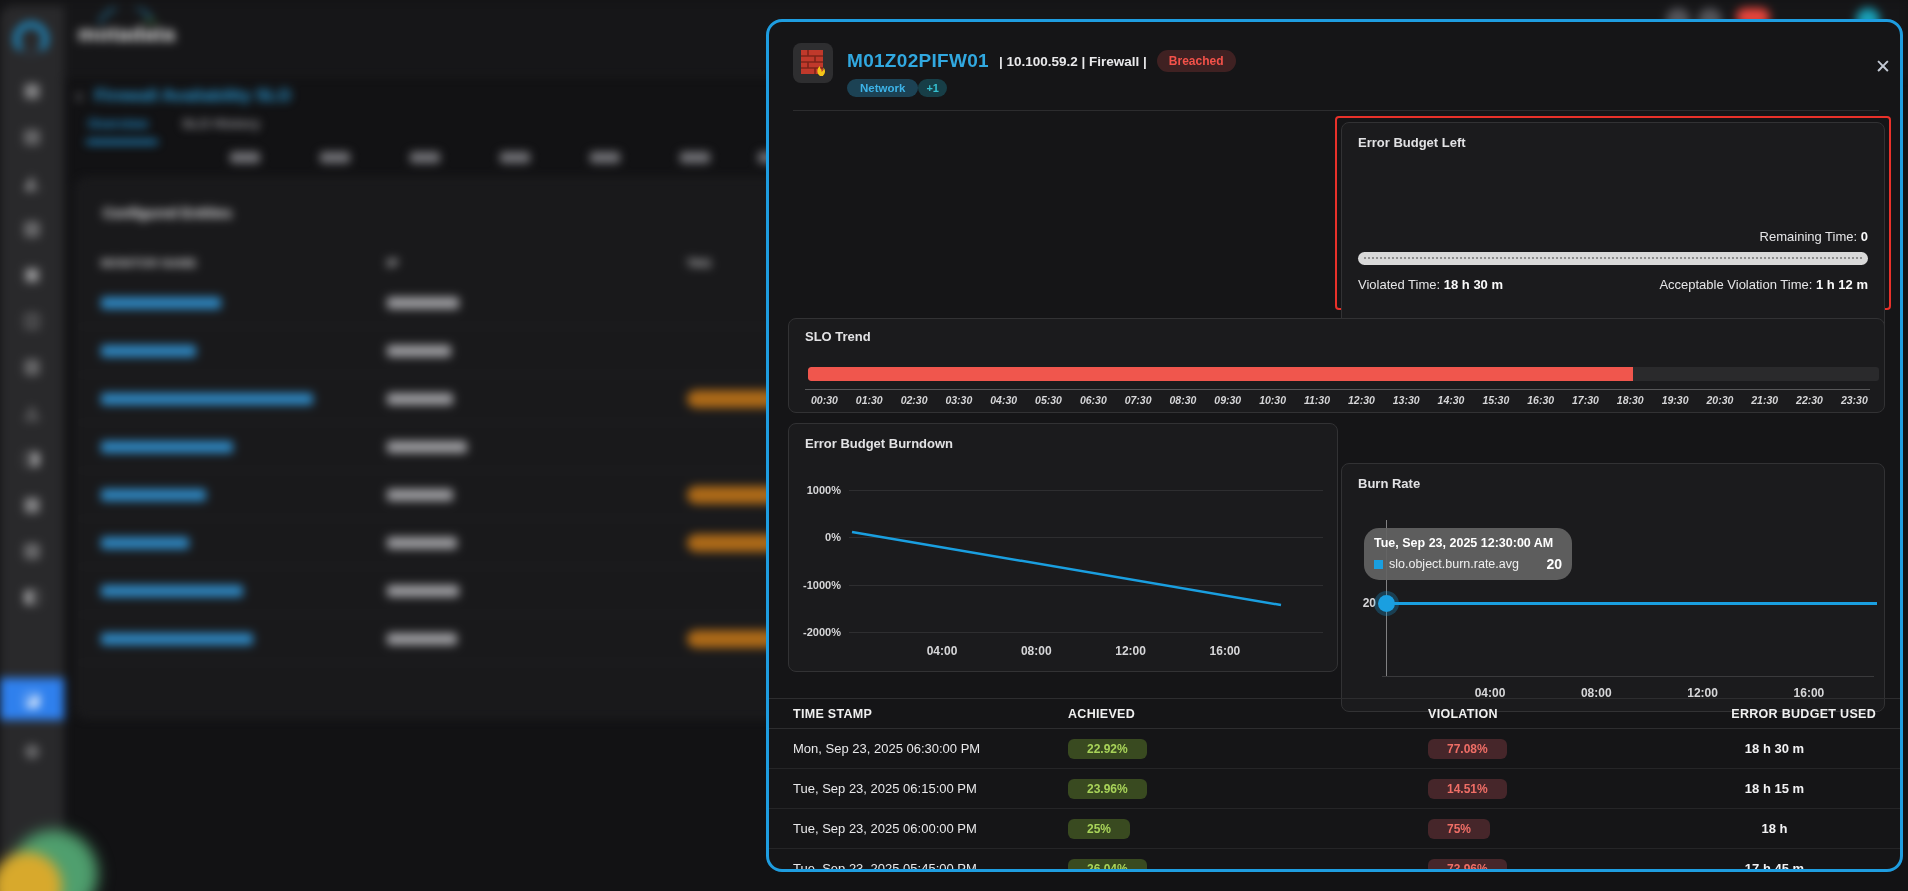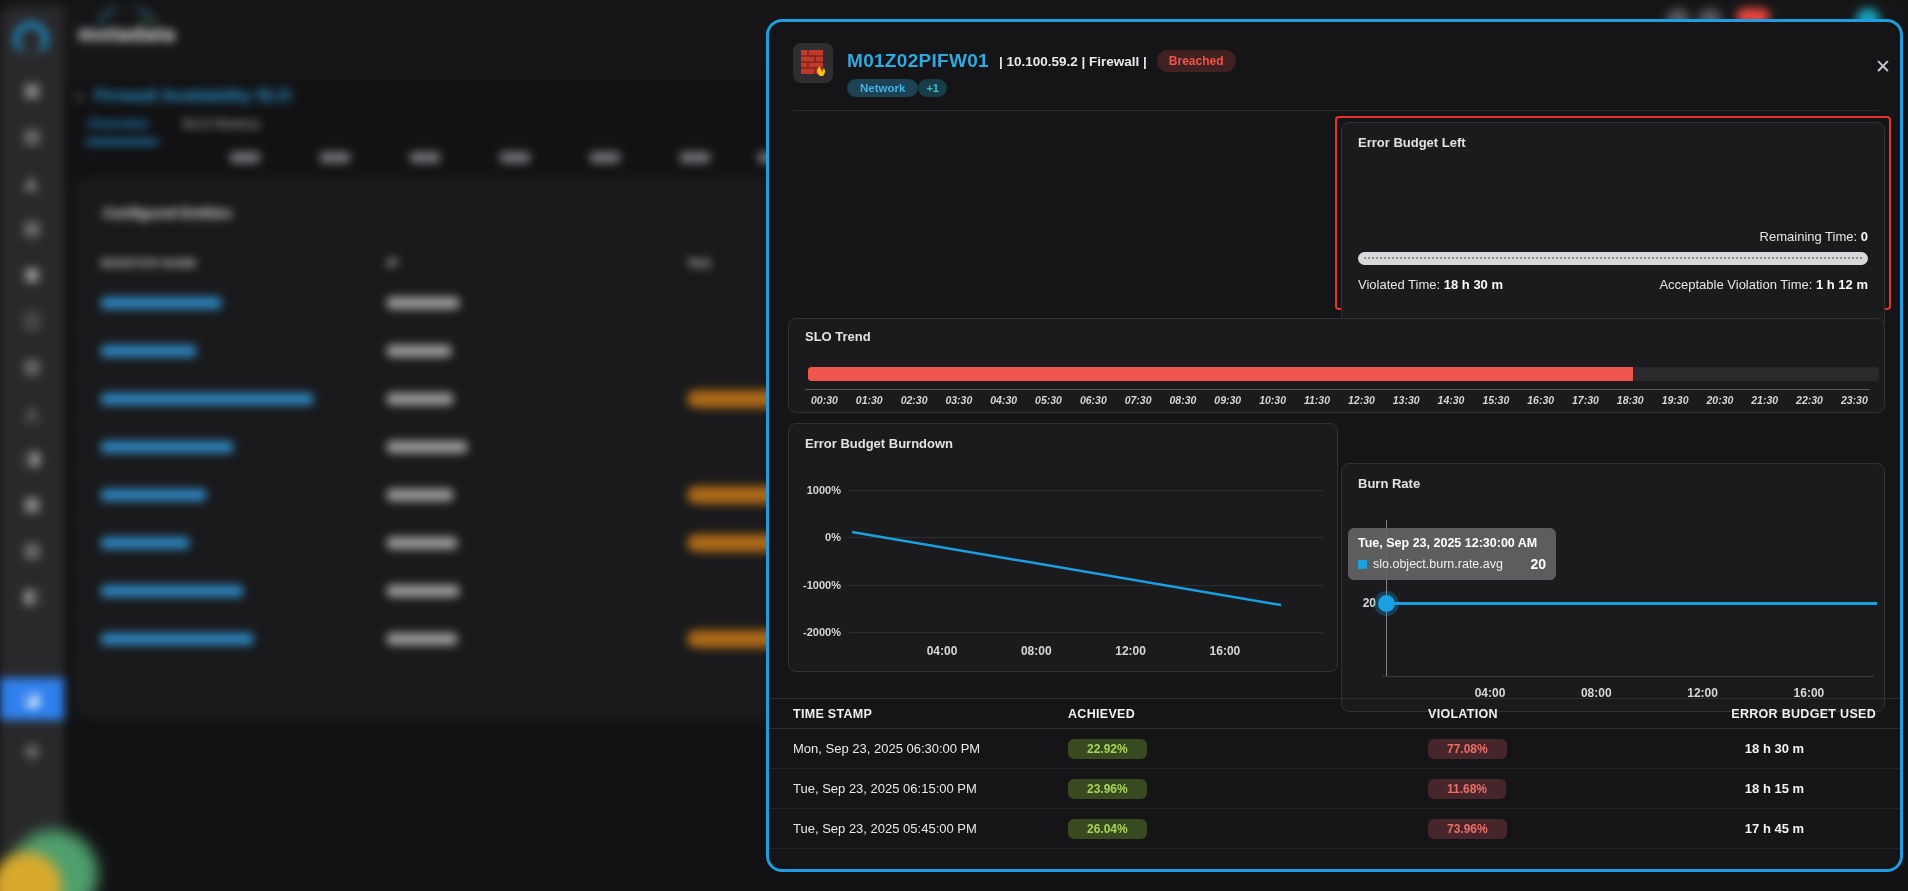--- a/index.html
+++ b/index.html
@@ -84,21 +84,21 @@
   
   .grid-line { position:absolute; left:60px; right:14px; height:1px; background:#2e2e30; }
   .y-tick { position:absolute; left:0; width:52px; text-align:right; font-size:11px; font-weight:700; color:#d6d6d8; transform:translateY(-6px); }
   .x-tick { position:absolute; font-size:12px; font-weight:700; color:#d6d6d8; transform:translateX(-50%); }
   .burn-line { position:absolute; left:44px; top:138px; right:7px; height:3px; background:#1a9fe0; }
   .burn-dot { position:absolute; left:36px; top:131px; width:17px; height:17px; border-radius:50%; background:#1a9fe0;
     box-shadow:0 0 0 4px rgba(26,159,224,.28); }
   .burn-crosshair { position:absolute; left:44px; top:56px; width:1px; height:156px; background:rgba(255,255,255,.45); }
   .burn-ylabel { position:absolute; left:8px; top:132px; width:26px; text-align:right; font-size:12px; font-weight:700; color:#d6d6d8; }
   .burn-axis { position:absolute; left:40px; right:10px; top:212px; height:1px; background:#3a3a3c; }
-  .burn-tip { position:absolute; left:6px; top:64px; width:208px; background:rgba(99,99,99,.92); border-radius:6px; padding:8px 10px; }
+  .burn-tip { position:absolute; left:22px; top:64px; width:208px; background:rgba(99,99,99,.92); border-radius:15px; padding:8px 10px; }
   .burn-tip .l1 { font-size:12.5px; font-weight:700; color:#fff; margin-bottom:6px; }
   .burn-tip .l2 { display:flex; align-items:center; gap:6px; font-size:12.5px; color:#f0f0f0; }
   .burn-tip .sq { width:9px; height:9px; background:#1a9fe0; display:inline-block; }
   .burn-tip .val { margin-left:auto; font-weight:700; font-size:14px; color:#fff; }
 
   
   .h-table { position:absolute; left:0; right:0; top:676px; bottom:0; }
   .h-head { display:grid; grid-template-columns:275px 360px 245px 1fr; padding:0 24px; height:31px; align-items:center;
     border-top:1px solid #2d2d2f; border-bottom:1px solid #2d2d2f; }
   .h-head span { font-size:12.5px; font-weight:700; color:#f0f0f0; letter-spacing:.3px; }
@@ -353,22 +353,28 @@
       <div id="history-body">
           <div class="h-row">
             <span class="ts">Mon, Sep 23, 2025 06:30:00 PM</span>
             <span><span class="pill ok">22.92%</span></span>
             <span><span class="pill bad">77.08%</span></span>
             <span class="ebu">18 h 30 m</span>
           </div>
           <div class="h-row">
             <span class="ts">Tue, Sep 23, 2025 06:15:00 PM</span>
             <span><span class="pill ok">23.96%</span></span>
-            <span><span class="pill bad">11.68%</span></span>
+            <span><span class="pill bad">14.51%</span></span>
             <span class="ebu">18 h 15 m</span>
+          </div>
+          <div class="h-row">
+            <span class="ts">Tue, Sep 23, 2025 06:00:00 PM</span>
+            <span><span class="pill ok">25%</span></span>
+            <span><span class="pill bad">75%</span></span>
+            <span class="ebu">18 h</span>
           </div>
           <div class="h-row">
             <span class="ts">Tue, Sep 23, 2025 05:45:00 PM</span>
             <span><span class="pill ok">26.04%</span></span>
             <span><span class="pill bad">73.96%</span></span>
             <span class="ebu">17 h 45 m</span>
           </div>
         </div>
     </div>
 

